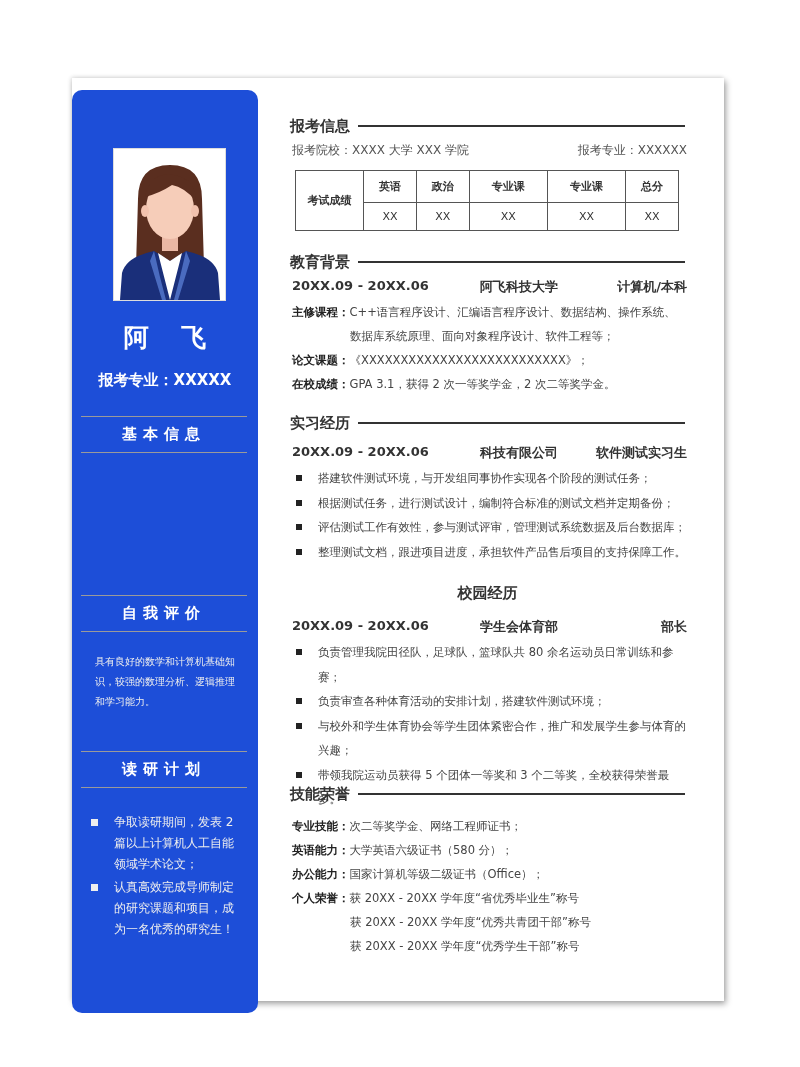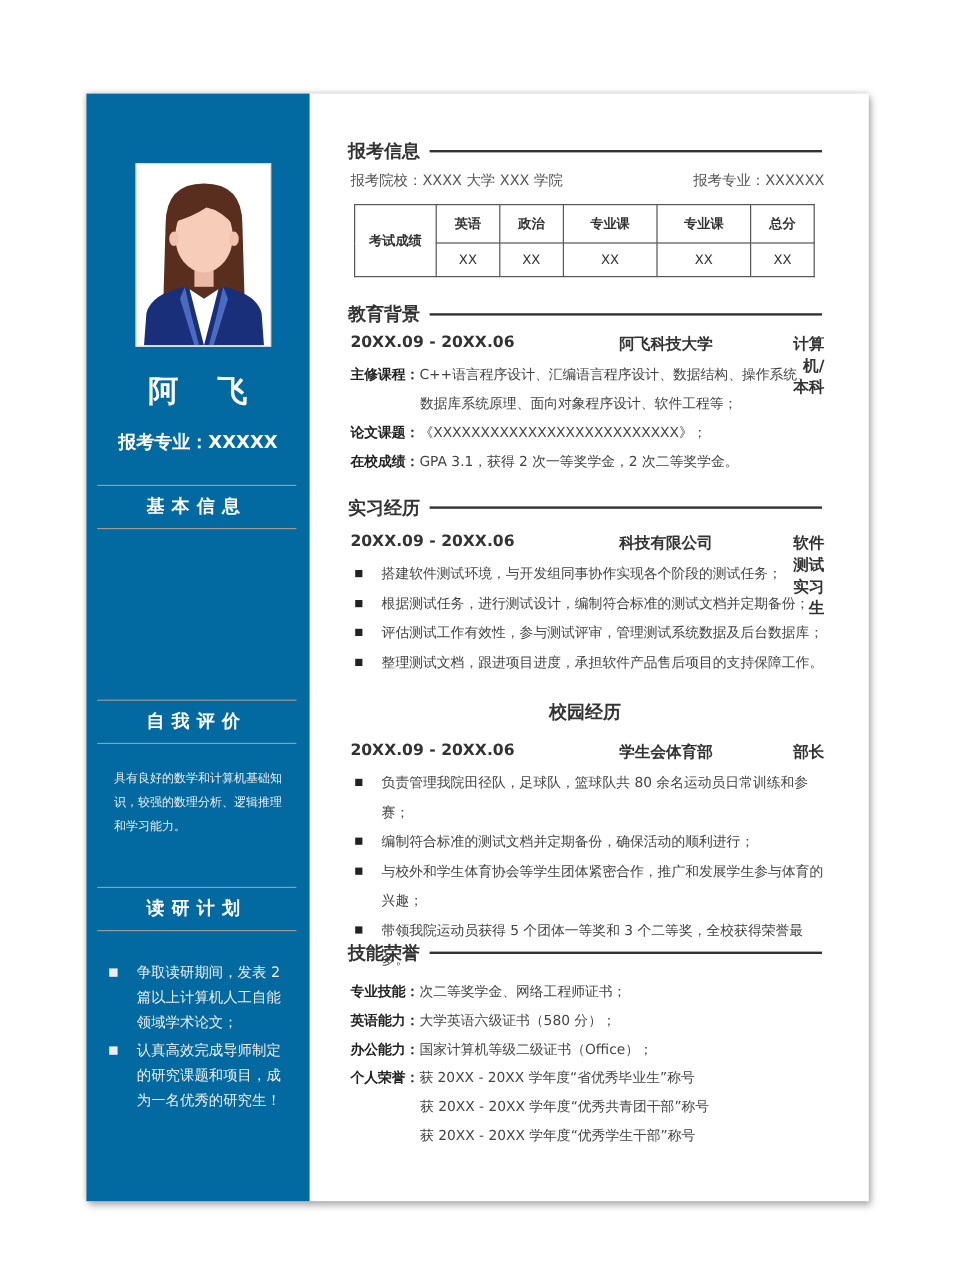--- a/index.html
+++ b/index.html
@@ -5,22 +5,22 @@
     * { box-sizing: border-box; margin: 0; padding: 0; }
     html, body { width: 800px; height: 1067px; background: #ffffff; overflow: hidden; }
     body { font-family: "DejaVu Sans", "Liberation Sans", sans-serif; color: #333; position: relative; }
 
     .page {
       position: absolute; left: 72px; top: 78px; width: 652px; height: 923px;
       background: #fff;
       box-shadow: 2px 3px 6px rgba(0,0,0,0.35), -1px -1px 4px rgba(0,0,0,0.12);
     }
     .sidebar {
-      position: absolute; left: 0; top: 0; width: 186px; height: 923px;
-      background: #0369a1; color: #fff;
+      position: absolute; left: 0; top: 12px; width: 186px; height: 923px;
+      background: #1d4ed8; color: #fff; border-radius: 10px;
     }
     .photo {
       position: absolute; left: 41px; top: 58px; width: 113px; height: 153px;
       background: #fff; border: 1px solid #ddd; overflow: hidden;
     }
     .photo svg { width: 111px; height: 151px; display: block; }
     .name {
       position: absolute; left: 0; width: 186px; top: 231px; text-align: center;
       font-size: 25px; font-weight: bold; letter-spacing: 12px; padding-left: 12px;
     }
@@ -44,21 +44,21 @@
       position: absolute; left: 1px; top: 7px; width: 7px; height: 7px; background: #eee;
     }
 
     .main { position: absolute; left: 186px; top: 0; width: 466px; height: 923px; }
     .sec-title {
       position: absolute; left: 32px; width: 395px; height: 24px; display: flex; align-items: center;
     }
     .sec-title .t { font-size: 15px; font-weight: bold; color: #333; white-space: nowrap; }
     .sec-title .rule { flex: 1; height: 2px; background: #333; margin-left: 8px; }
 
-    .row { position: absolute; left: 34px; width: 395px; font-size: 12px; color: #444; gap: 36px; }
+    .row { position: absolute; left: 34px; width: 395px; font-size: 12px; color: #444; }
     .exam-line { top: 64px; display: flex; justify-content: space-between; color: #555; }
 
     table.scores {
       position: absolute; left: 37px; top: 92px; width: 384px; height: 61px;
       border-collapse: collapse; font-size: 11px; color: #333;
     }
     table.scores td { border: 1px solid #555; text-align: center; }
     table.scores td.label { width: 68px; font-weight: bold; }
     table.scores tr.head td { font-weight: bold; }
 
@@ -183,21 +183,21 @@
       <span class="t">校园经历</span>
       <span class="rule"></span>
     </div>
     <div class="row date-line" style="top:540px;">
       <span class="d">20XX.09 - 20XX.06</span>
       <span class="org">学生会体育部</span>
       <span class="role">部长</span>
     </div>
     <div class="row bullets" style="top:562px;">
       <div class="bl"><span class="sq"></span><span>负责管理我院田径队，足球队，篮球队共 80 余名运动员日常训练和参赛；</span></div>
-      <div class="bl"><span class="sq"></span><span>编制符合标准的测试文档并定期备份，确保活动的顺利进行；</span></div>
+      <div class="bl"><span class="sq"></span><span>负责审查各种体育活动的安排计划，搭建软件测试环境；</span></div>
       <div class="bl"><span class="sq"></span><span>与校外和学生体育协会等学生团体紧密合作，推广和发展学生参与体育的兴趣；</span></div>
       <div class="bl"><span class="sq"></span><span>带领我院运动员获得 5 个团体一等奖和 3 个二等奖，全校获得荣誉最多。</span></div>
     </div>
 
     <div class="sec-title" style="top:704px;">
       <span class="t">技能荣誉</span>
       <span class="rule"></span>
     </div>
     <div class="row kv" style="top:736px;">
       <div><b>专业技能：</b><span>次二等奖学金、网络工程师证书；</span></div>

